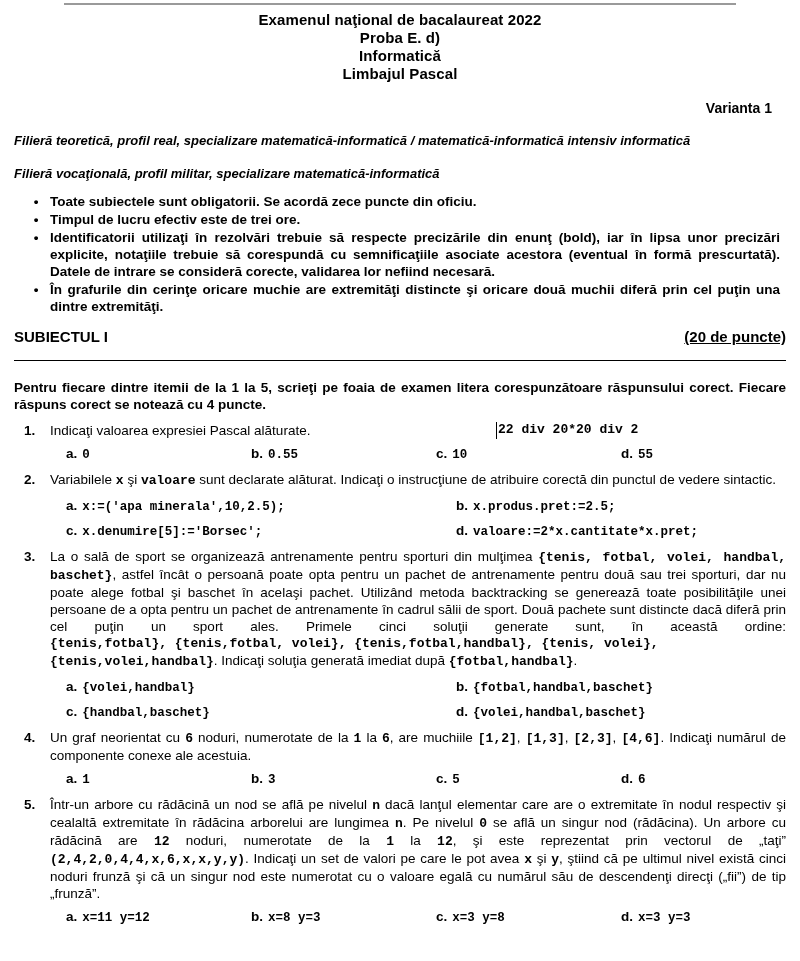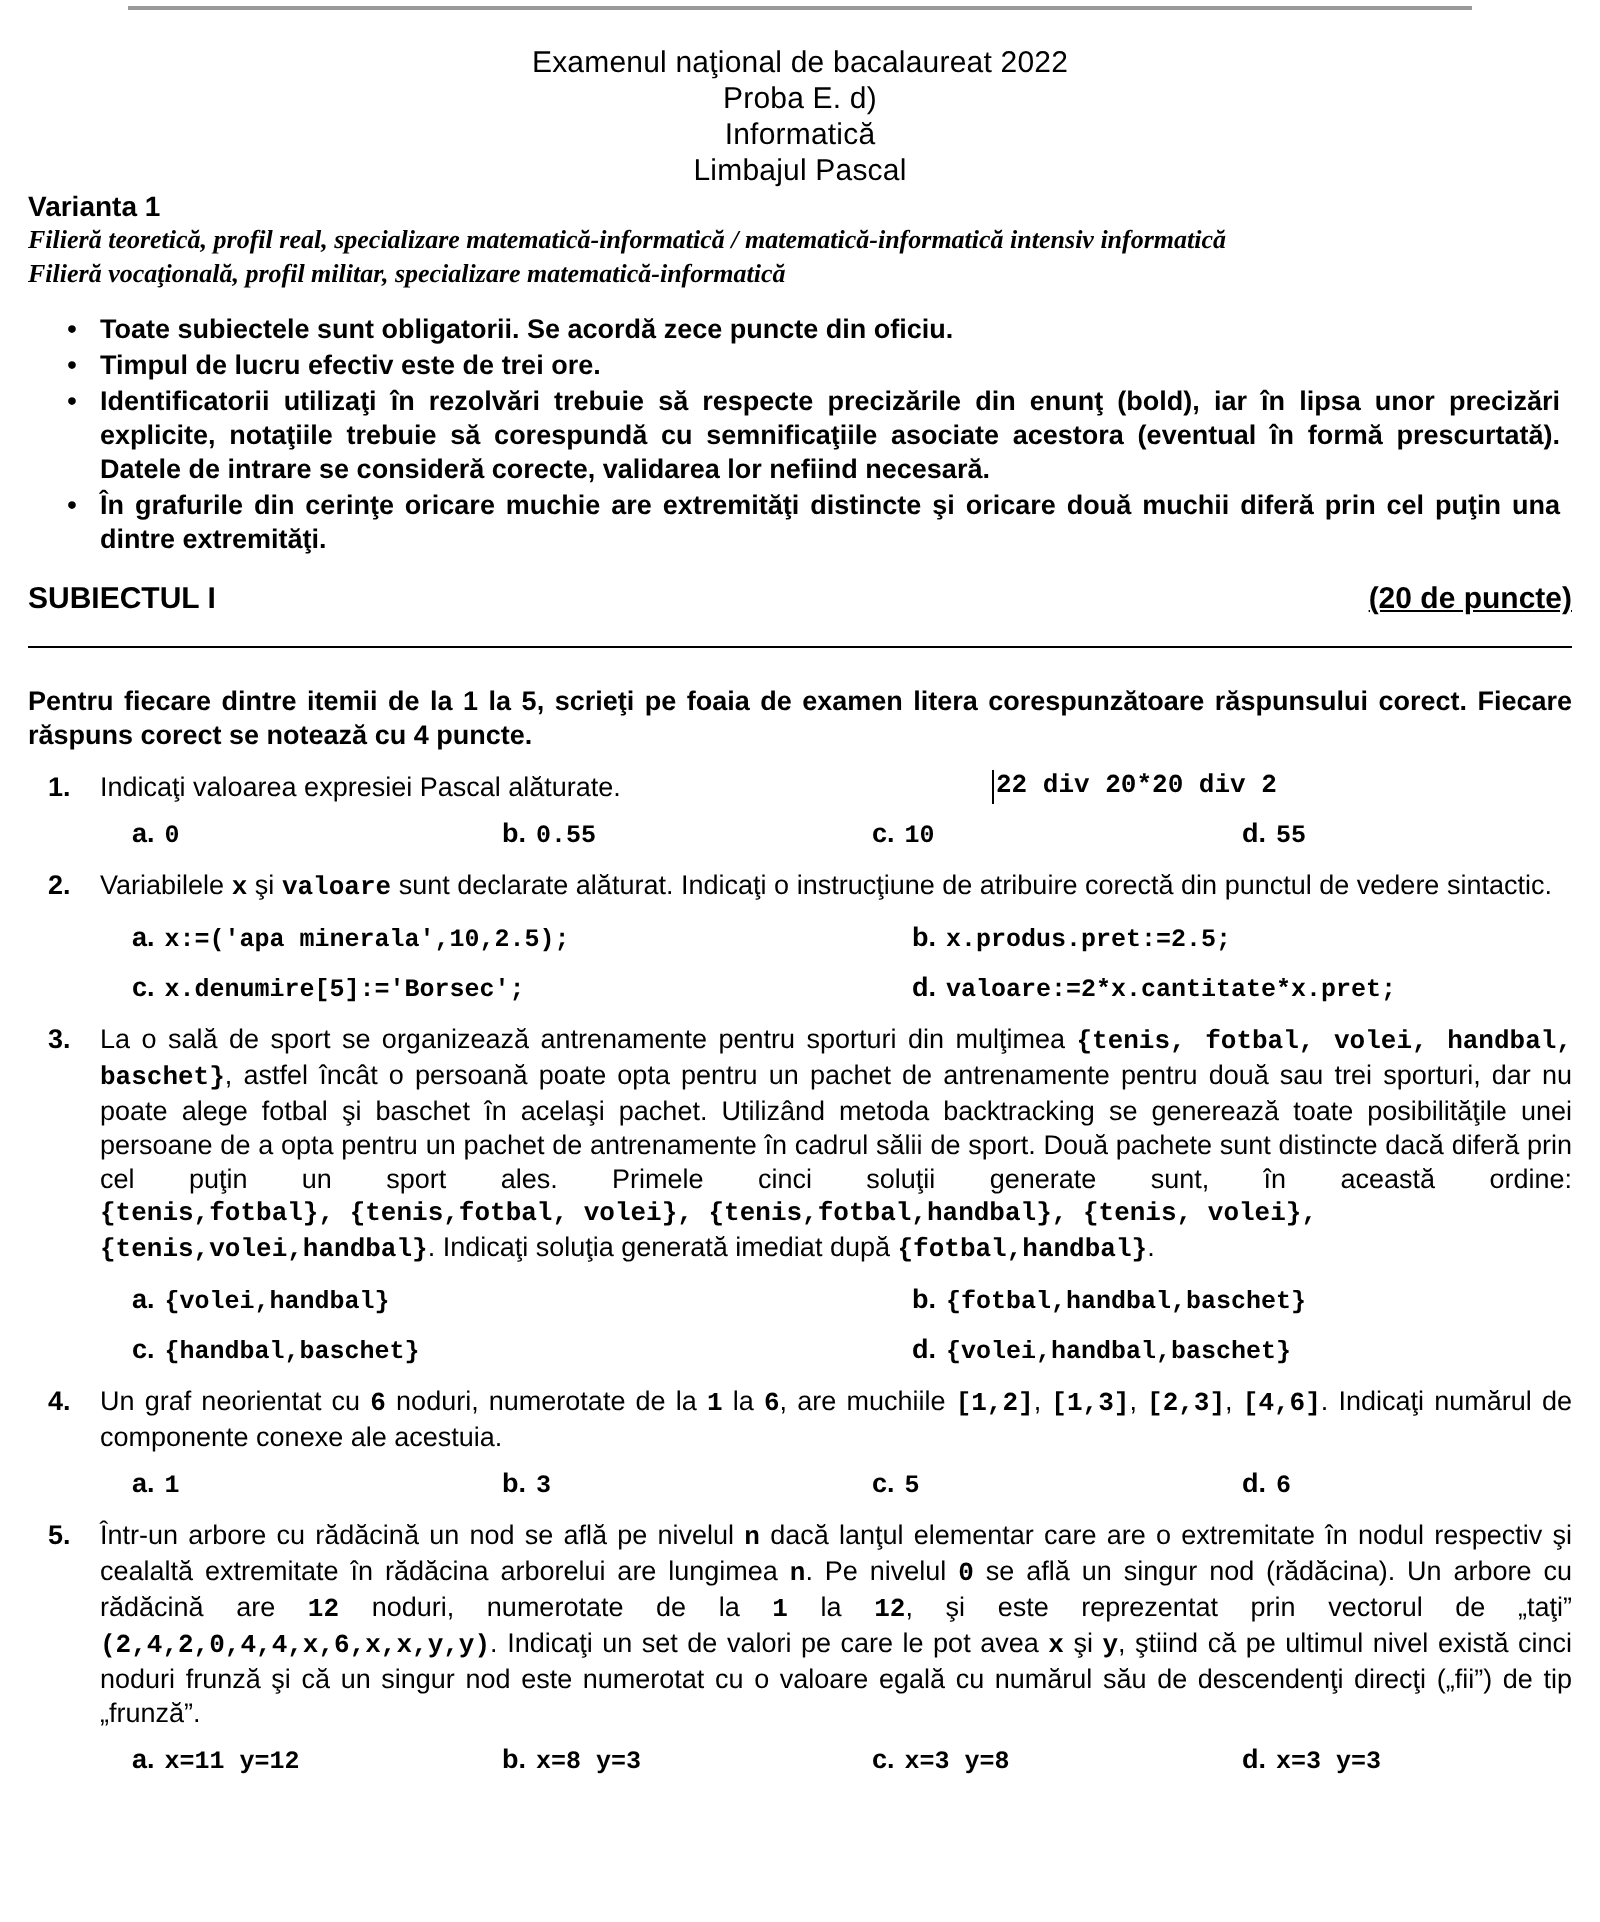--- a/index.html
+++ b/index.html
@@ -18,24 +18,24 @@
     height: 961px;
     padding: 0 14px;
   }
   .top-rule {
     height: 2px;
     background: #9a9a9a;
     margin: 3px 50px 0 50px;
   }
 
   
-  .header { text-align: center; font-weight: normal; font-size: 15px; line-height: 18px; margin-top: 18px; }
+  .header { text-align: center; font-weight: bold; font-size: 15px; line-height: 18px; margin-top: 6px; }
   .header div { letter-spacing: 0.1px; }
-  .variant { text-align: left; font-weight: bold; font-size: 14px; margin-top: 0; padding-right: 14px; }
-  .filiera { font-style: italic; font-weight: bold; font-size: 13px; line-height: 16px; margin-top: 1px; font-family: Liberation Serif, serif; }
+  .variant { text-align: right; font-weight: bold; font-size: 14px; margin-top: 17px; padding-right: 14px; }
+  .filiera { font-style: italic; font-weight: bold; font-size: 13px; line-height: 16px; margin-top: 17px; }
 
   
   .bullets { margin-top: 11px; font-size: 13.5px; font-weight: bold; line-height: 17px; }
   .bullet-row { display: flex; margin-bottom: 1px; }
   .bullet-dot { width: 36px; flex: 0 0 36px; text-align: center; padding-left: 8px; }
   .bullet-text { flex: 1; text-align: justify; padding-right: 6px; }
 
   
   .subject-bar {
     display: flex; justify-content: space-between; align-items: baseline;

